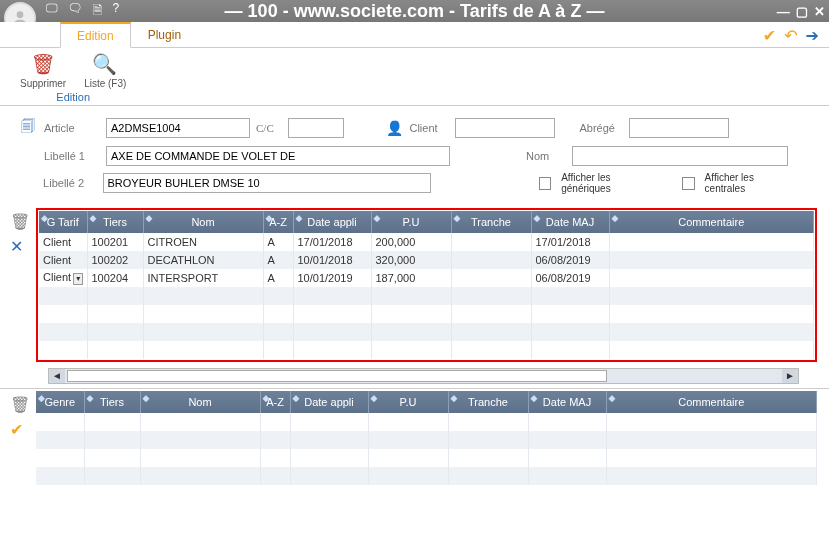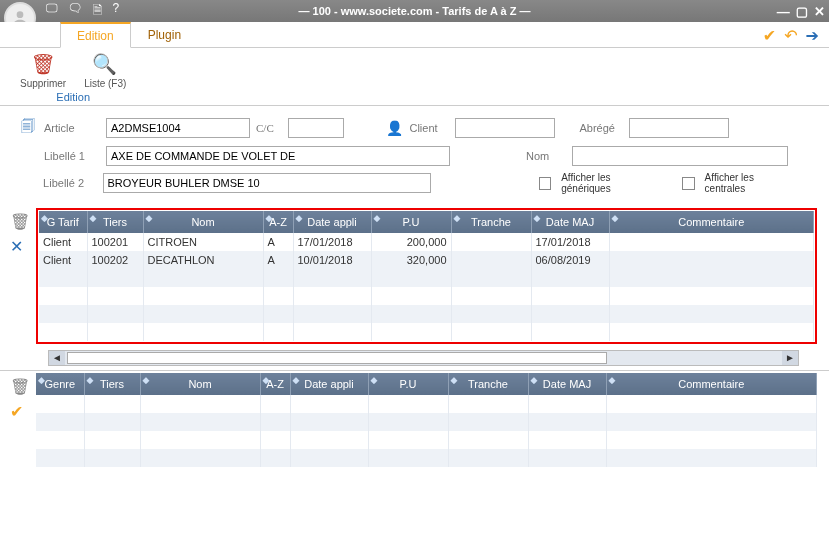--- a/index.html
+++ b/index.html
@@ -3,21 +3,21 @@
 <meta charset="utf-8">
 <style>
   * { box-sizing: border-box; margin: 0; padding: 0; }
   body { font-family: Arial, sans-serif; font-size: 11px; background: #fff; width: 829px; height: 544px; overflow: hidden; color: #333; }
   
   .titlebar { height: 22px; background: linear-gradient(#888,#777); display: flex; align-items: center; padding: 0 4px; color: #fff; position: relative; }
   .avatar { width: 32px; height: 32px; border-radius: 50%; background: #eee; border: 2px solid #ddd; position: absolute; left: 4px; top: 2px; display:flex; align-items:center; justify-content:center; }
   .avatar svg { width: 20px; height: 20px; fill: #bbb; }
   .tb-icons { margin-left: 42px; display:flex; gap:10px; }
   .tb-icons span { color:#fff; font-size:12px; cursor:pointer; }
-  .tb-title { position:absolute; left:50%; transform:translateX(-50%); font-weight:bold; font-size:11px; color:#fff; white-space:nowrap; }
+  .tb-title { position:absolute; left:50%; transform:translateX(-50%); font-weight:bold; font-size:18px; color:#fff; white-space:nowrap; }
   .tb-win { position:absolute; right:4px; display:flex; gap:6px; }
   .tb-win span { color:#fff; font-size:13px; cursor:pointer; font-weight:bold; }
   
   .tabs-row { height: 26px; display:flex; align-items:flex-end; padding-left: 60px; background:#fff; border-bottom:1px solid #ccc; position:relative;}
   .tab { padding: 5px 16px 4px; font-size:12px; cursor:pointer; color:#a16207; border:1px solid transparent; }
   .tab.active { border:1px solid #ccc; border-bottom:1px solid #fff; border-top:2px solid #f5a623; color:#f5a623; background:#fff; margin-bottom:-1px;}
   .tabs-right { position:absolute; right:10px; top:4px; display:flex; gap:8px; }
   .tabs-right span { font-size:16px; cursor:pointer; }
   .chk-orange { color:#f5a623; }
   .undo-orange { color:#f5a623; }
@@ -43,21 +43,21 @@
   .side-actions { position:absolute; left:10px; top:4px; display:flex; flex-direction:column; gap:6px; }
   .side-actions span { font-size:16px; cursor:pointer; }
   .highlight-box { border:2px solid #e00; padding:1px; }
   
   table.grid { width:100%; border-collapse:collapse; table-layout:fixed; }
   table.grid th { background: linear-gradient(#6d819b,#5c7089); color:#fff; font-weight:normal; font-size:11px; padding:3px 4px; border-right:1px solid #8fa0b5; position:relative; text-align:center; height:22px;}
   table.grid th .sort { position:absolute; left:2px; top:2px; font-size:9px; color:#cfe0f5; cursor:pointer;}
   table.grid td { padding:2px 4px; font-size:11px; border-right:1px solid #e4e9f0; height:18px; background:#fff; white-space:nowrap; overflow:hidden;}
   table.grid tr.alt td { background:#eef2f7; }
   .col-gtarif{width:48px;} .col-tiers{width:56px;} .col-nom{width:120px;} .col-az{width:30px;} .col-date{width:78px;} .col-pu{width:80px;} .col-tranche{width:80px;} .col-maj{width:78px;} .col-comm{width:auto;}
-  .num { text-align:right; padding-right:8px;}
+  .num { text-align:left; padding-right:8px;}
   .dd { border:1px solid #999; font-size:8px; padding:0 2px; background:#eee; cursor:pointer; display:inline-block; line-height:10px; margin-left:2px;}
   
   .hscroll { height:16px; margin:6px 30px 4px 48px; background:#e3e8ef; border:1px solid #bbb; position:relative;}
   .hscroll .thumb { position:absolute; left:18px; top:1px; bottom:1px; width:540px; background:#fff; border:1px solid #aaa;}
   .hscroll .larr,.hscroll .rarr { position:absolute; top:0; width:16px; height:14px; background:#d1d8e2; text-align:center; font-size:10px; line-height:14px; cursor:pointer;}
   .hscroll .larr{left:0;} .hscroll .rarr{right:0;}
   
   .sep-line { height:1px; background:#ccc; margin:2px 0;}
 </style>
 </head>
@@ -191,20 +191,31 @@
           <td>Client</td>
             <td>100202</td>
             <td>DECATHLON</td>
             <td>A</td>
             <td>10/01/2018</td>
             <td class="num">320,000</td>
             <td></td>
             <td>06/08/2019</td>
             <td></td>
         </tr>
+        <tr>
+          <td><span>Client</span><span class="dd">▾</span></td>
+            <td>100204</td>
+            <td>INTERSPORT</td>
+            <td>A</td>
+            <td>10/01/2019</td>
+            <td class="num">187,000</td>
+            <td></td>
+            <td>06/08/2019</td>
+            <td></td>
+        </tr>
         <tr class="alt">
             <td></td>
             <td></td>
             <td></td>
             <td></td>
             <td></td>
             <td></td>
             <td></td>
             <td></td>
             <td></td>

